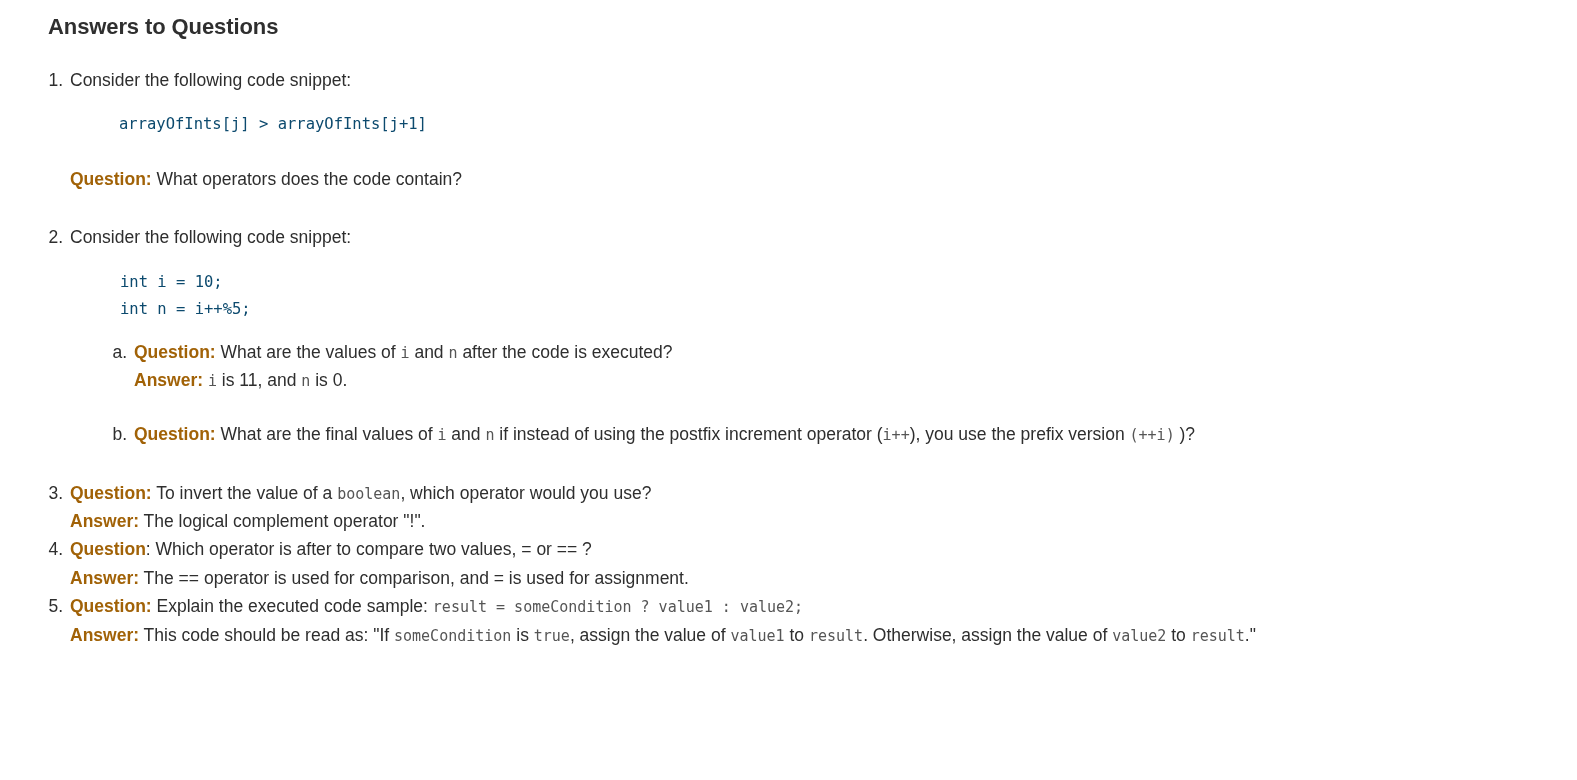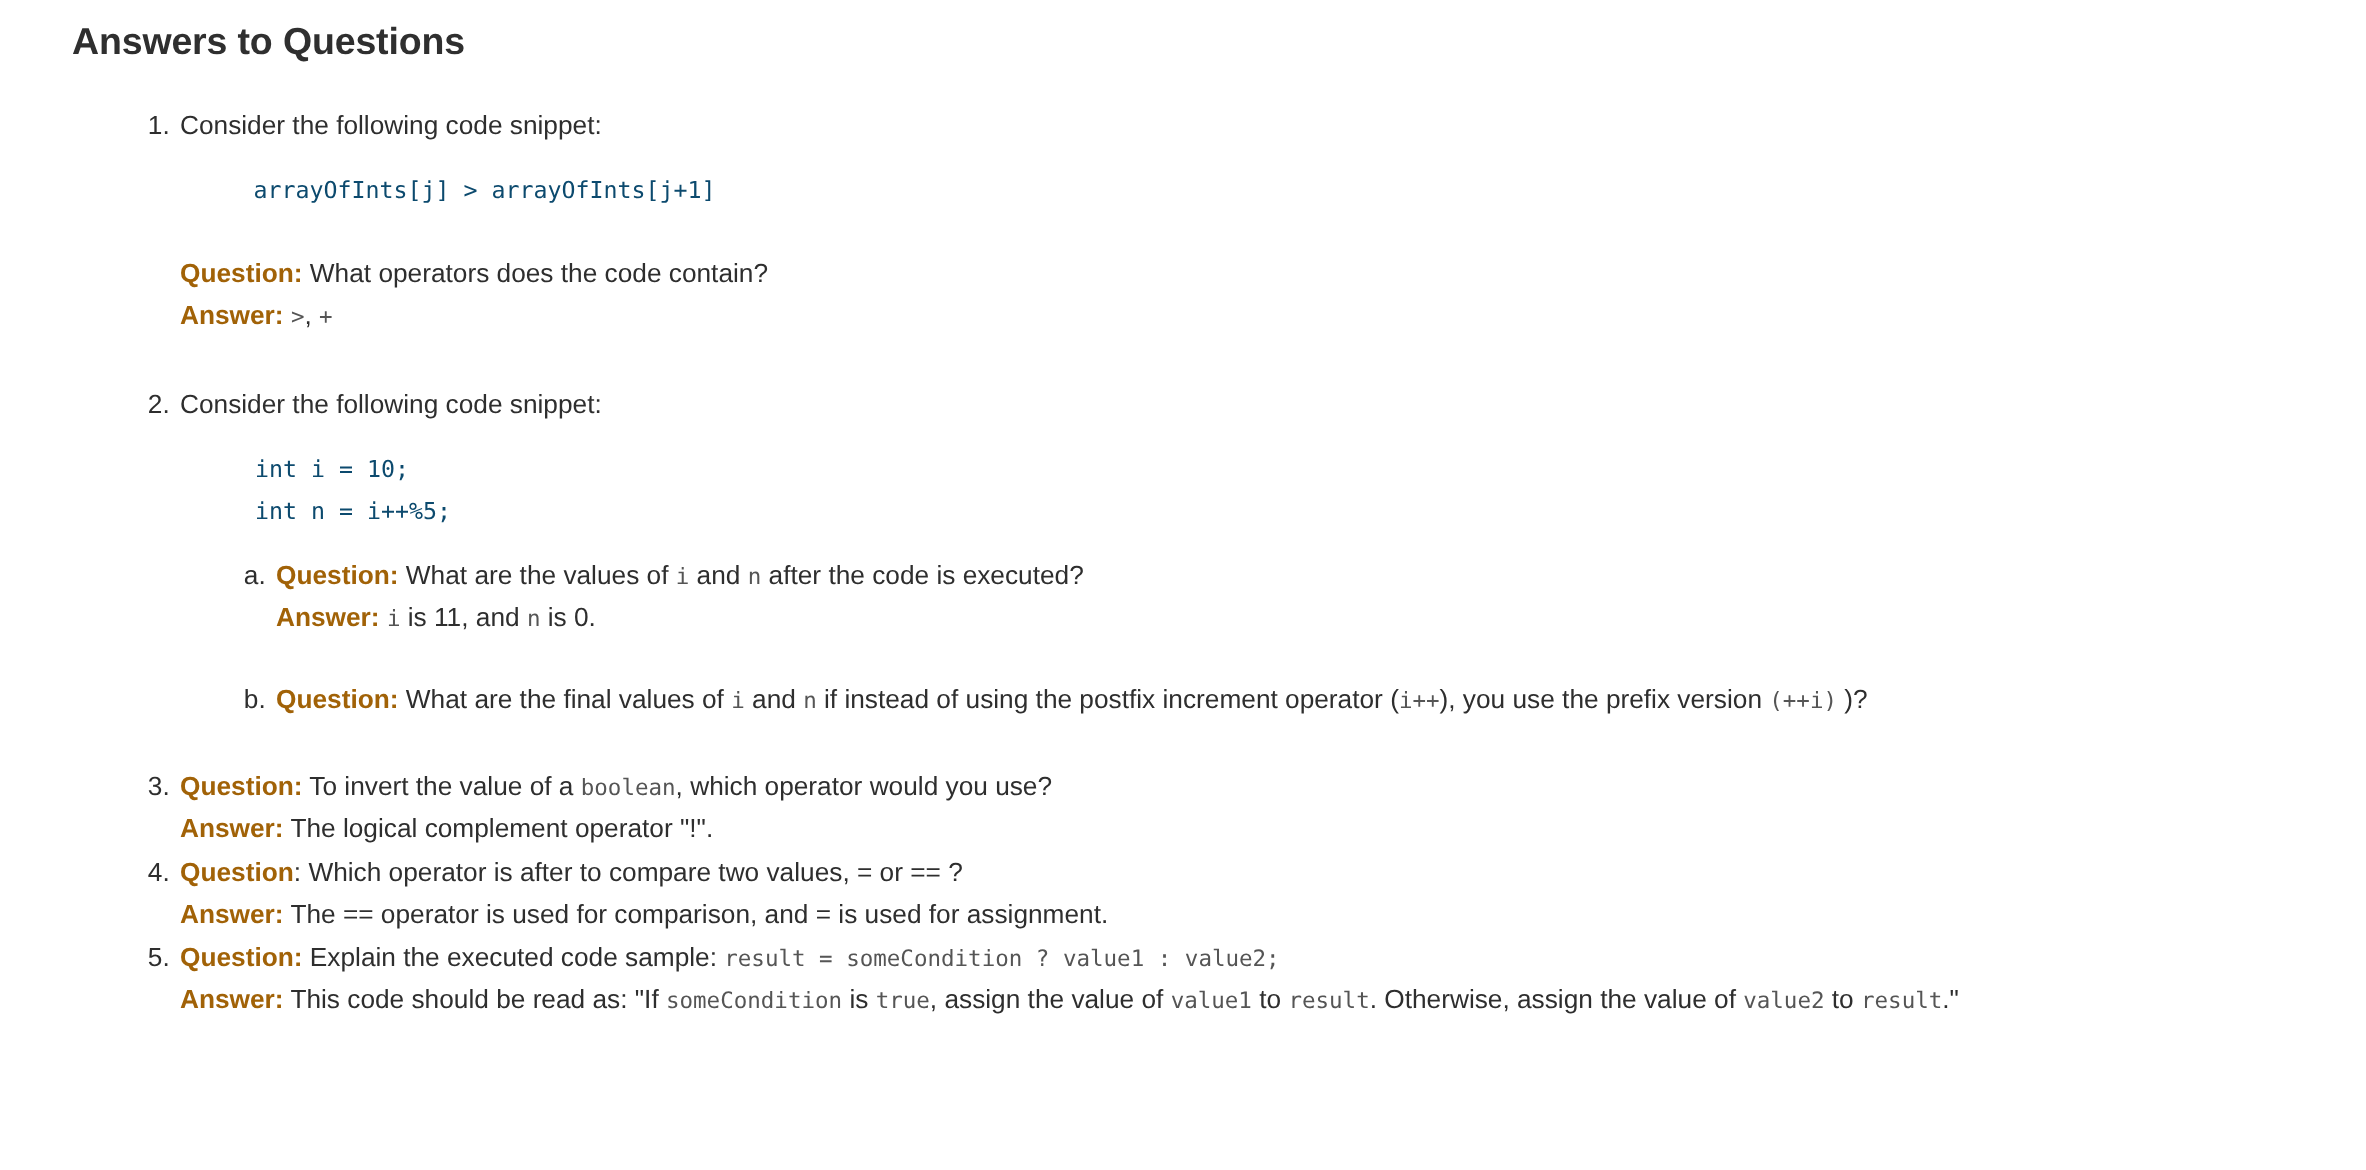--- a/index.html
+++ b/index.html
@@ -15,31 +15,31 @@
     overflow: hidden;
     -webkit-font-smoothing: antialiased;
   }
 
   .page {
     padding: 14px 0 0 0;
   }
 
   
   .page-title {
-    font-size: 25px;
+    font-size: 22px;
     font-weight: bold;
     color: #2f2f2f;
     margin: 0 0 26px 48px;
     letter-spacing: -0.1px;
   }
 
   
   ol.qa-list {
     margin: 0;
-    padding-left: 118px;
+    padding-left: 68px;
     list-style-position: outside;
     font-size: 17.5px;
     line-height: 1.62;
   }
   ol.qa-list > li {
     padding-left: 2px;
     margin-bottom: 0;
   }
   ol.sub-list {
     list-style-type: lower-alpha;
@@ -94,21 +94,20 @@
 
   <h1 class="page-title">Answers to Questions</h1>
 
   <ol class="qa-list">
 
     <li>
       <div class="lead">Consider the following code snippet:</div>
       <div class="code-block">arrayOfInts[j] &gt; arrayOfInts[j+1]</div>
       <div class="gap-small"></div>
       <div class="qline"><span class="plainlabel">Question:</span> <span>What operators does the code contain?</span></div>
-      <div class="aline"><span class="plainlabel">Answer:</span> <span class="ic">&gt;</span><span>,</span> <span class="ic">+</span></div>
       <div class="gap-after-item"></div>
     </li>
 
     <li>
       <div class="lead">Consider the following code snippet:</div>
       <div class="code-block tight">int i = 10;
 int n = i++%5;</div>
       <div class="gap-tiny"></div>
 
       <ol class="sub-list">

